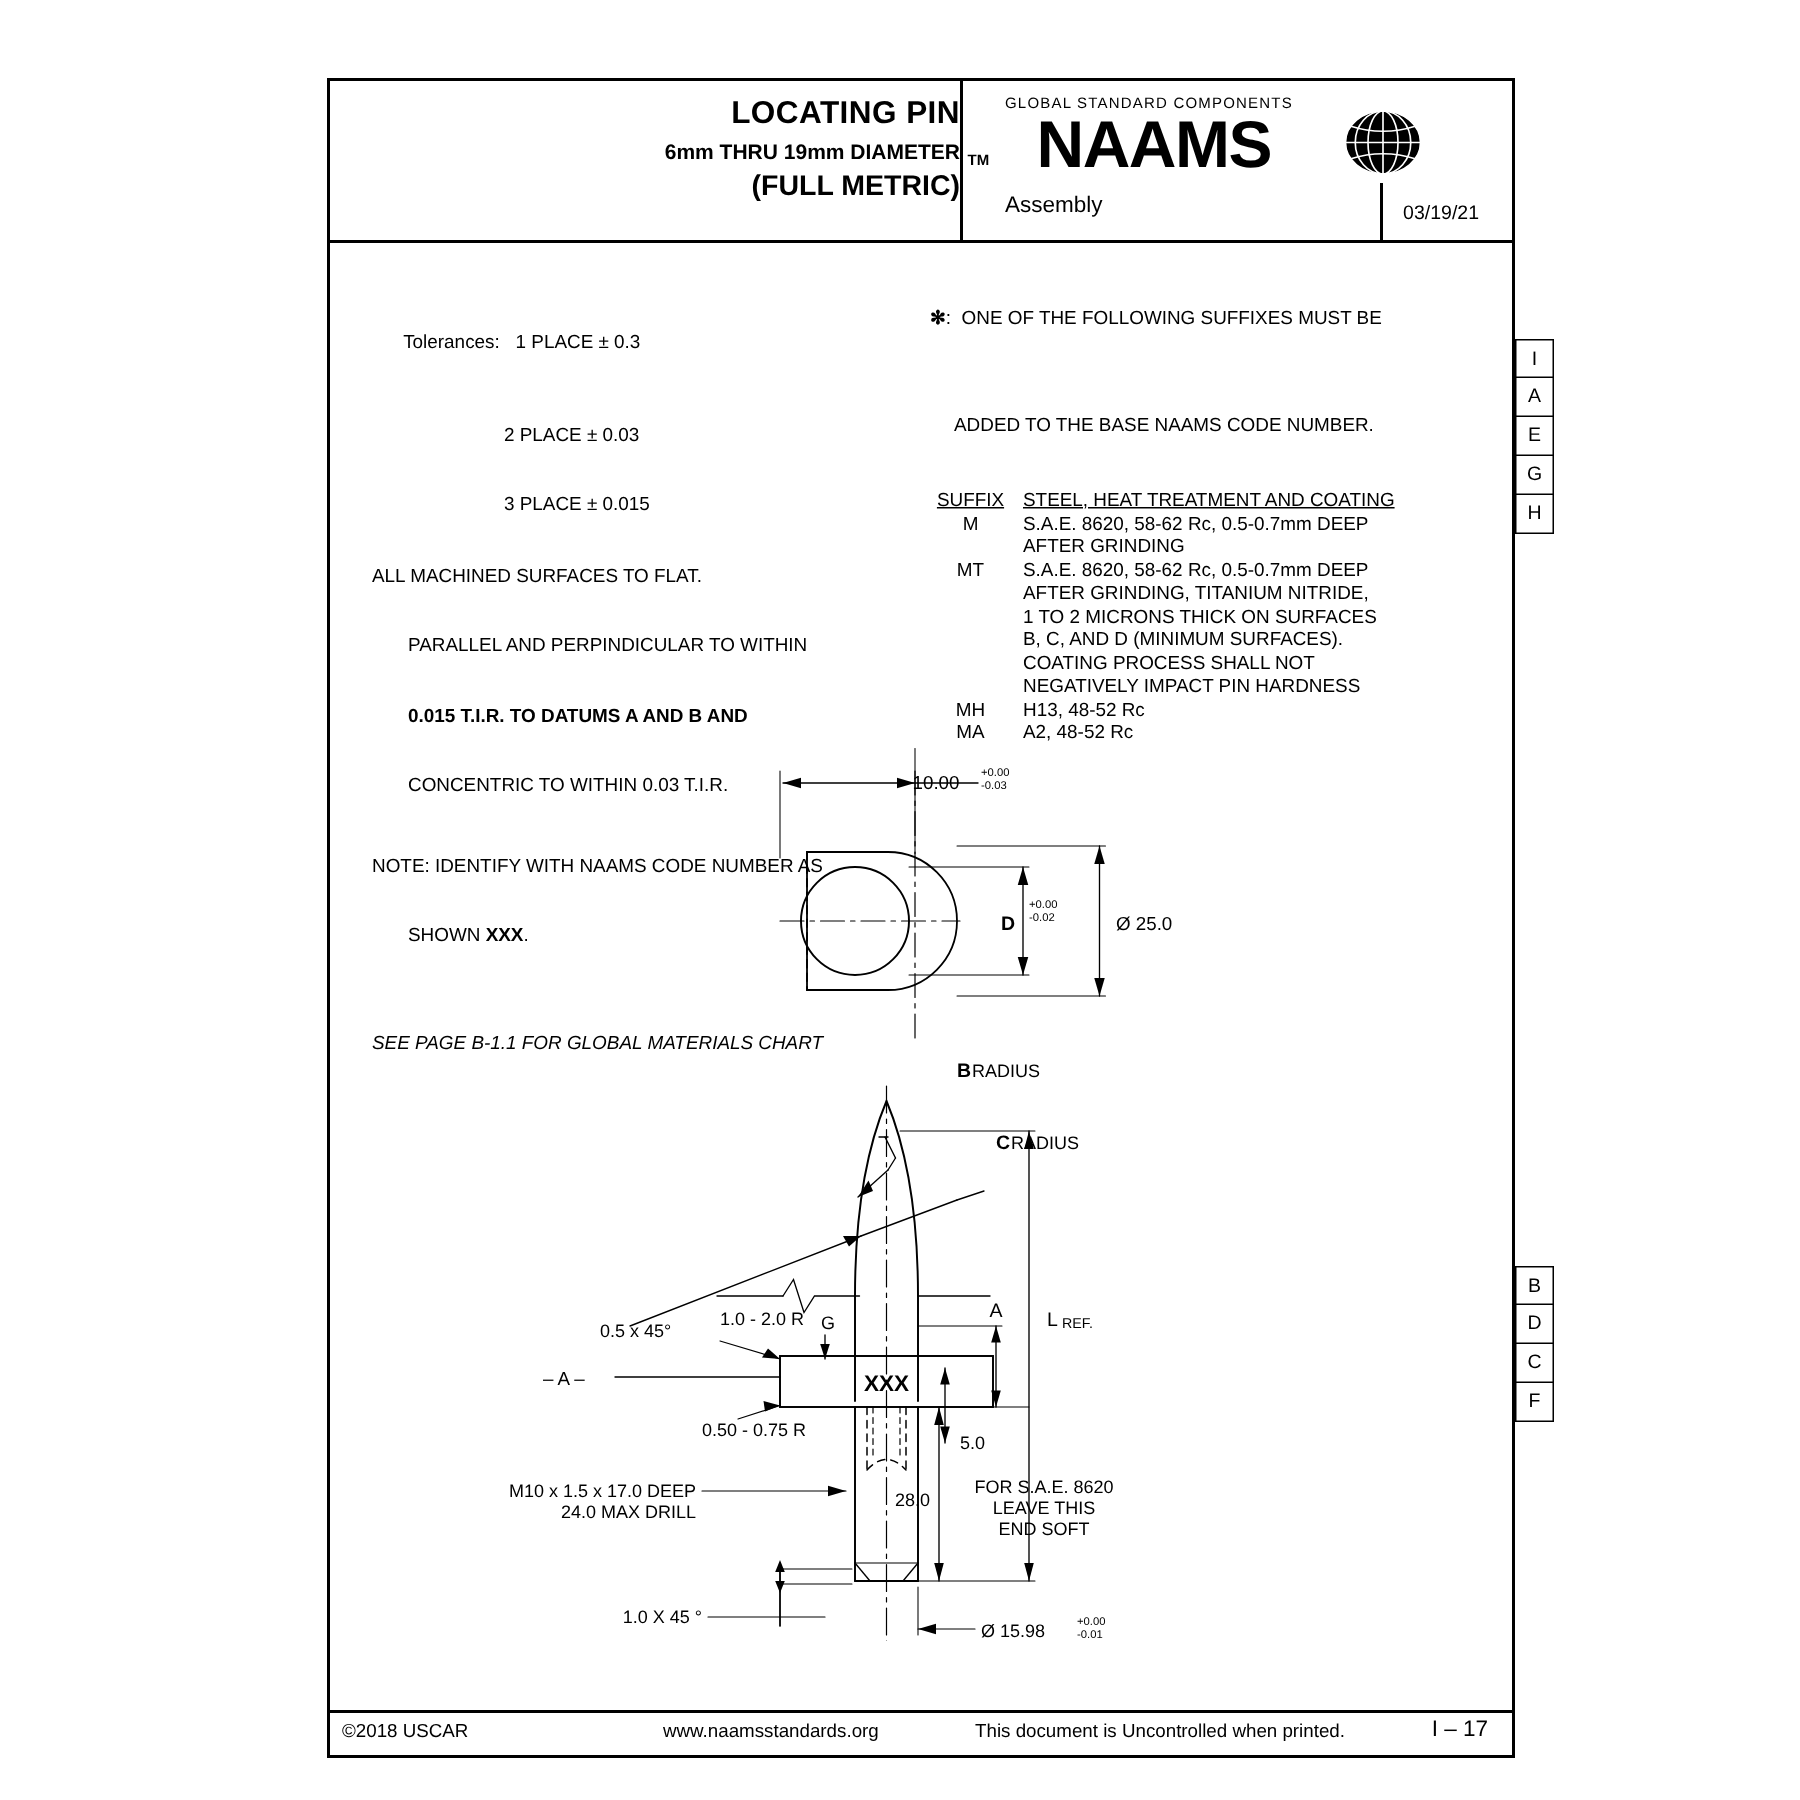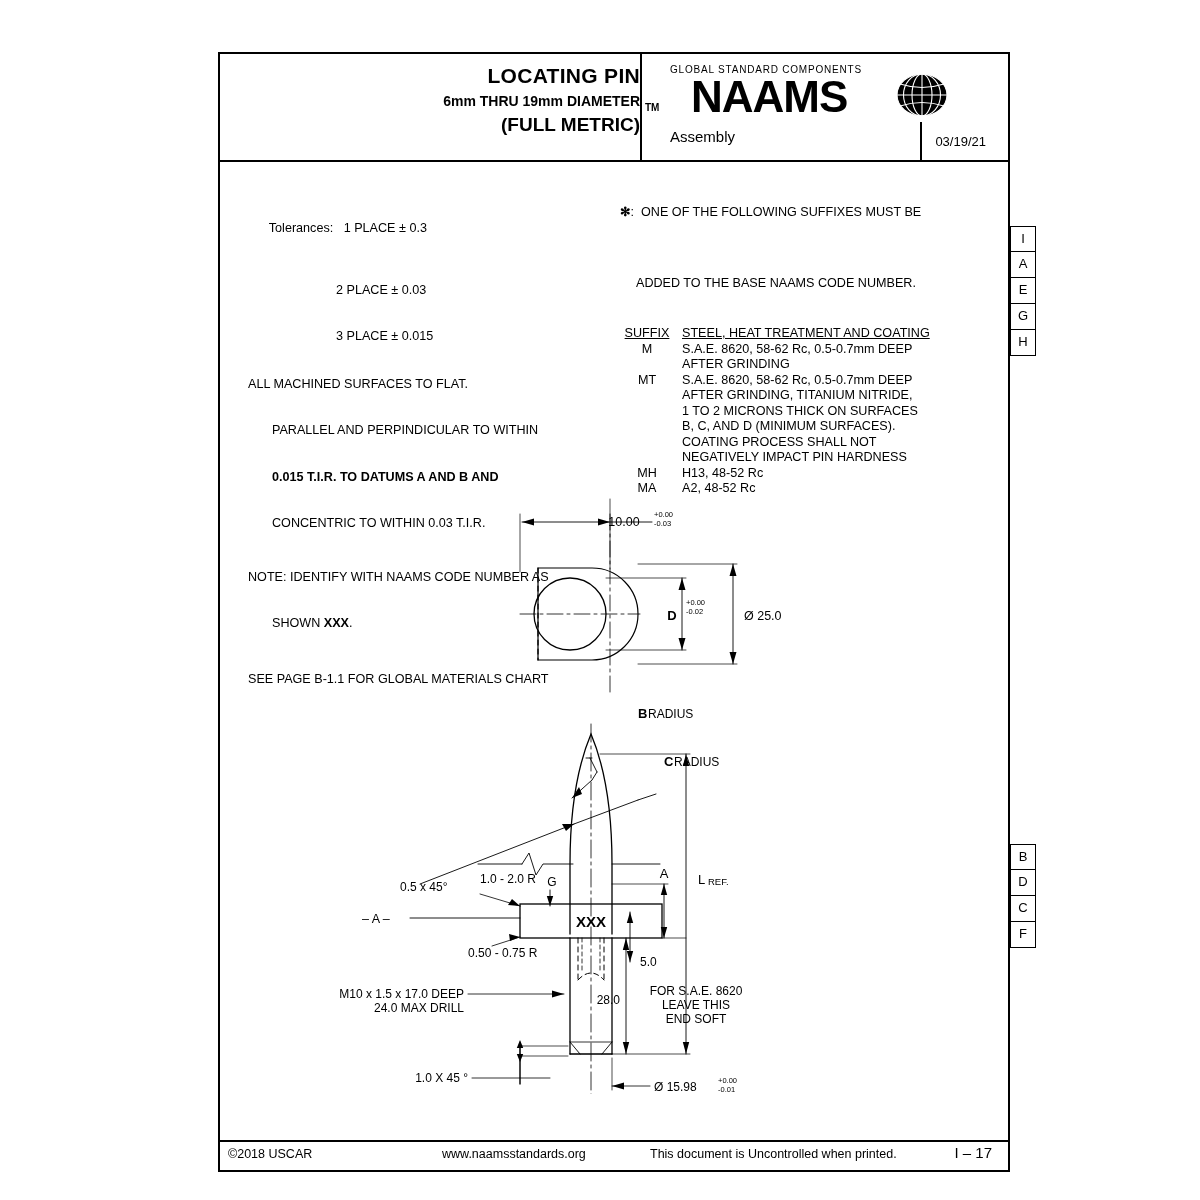--- a/index.html
+++ b/index.html
@@ -245,21 +245,21 @@
       <span>Tolerances:</span><span>   </span><span>1 PLACE ± 0.3</span>
     </div>
     <div style="padding-left:88px;">2 PLACE ± 0.03</div>
     <div style="padding-left:88px;">3 PLACE ± 0.015</div>
     <div style="margin-top:1px;">ALL MACHINED SURFACES TO FLAT.</div>
     <div style="padding-left:24px;">PARALLEL AND PERPINDICULAR TO WITHIN</div>
     <div style="padding-left:24px;font-weight:bold;">0.015 T.I.R. TO DATUMS A AND B AND</div>
     <div style="padding-left:24px;">CONCENTRIC TO WITHIN 0.03 T.I.R.</div>
     <div style="margin-top:7px;">NOTE: IDENTIFY WITH NAAMS CODE NUMBER AS</div>
     <div style="padding-left:24px;"><span>SHOWN </span><span class="bold">XXX</span><span>.</span></div>
-    <div style="margin-top:9px;">SEE PAGE B-1.1 FOR GLOBAL MATERIALS CHART</div>
+    <div style="margin-top:25px;font-style:italic;">SEE PAGE B-1.1 FOR GLOBAL MATERIALS CHART</div>
   </div>
 
   <div id="notes-right" class="notes">
     <div><span class="bold">✻</span><span>:  ONE OF THE FOLLOWING SUFFIXES MUST BE</span></div>
     <div style="padding-left:16px;margin-top:24px;">ADDED TO THE BASE NAAMS CODE NUMBER.</div>
     <table class="suffix-table">
       <tbody><tr class="hdr-row">
         <td class="sfx">SUFFIX</td>
         <td>STEEL, HEAT TREATMENT AND COATING</td>
       </tr>

